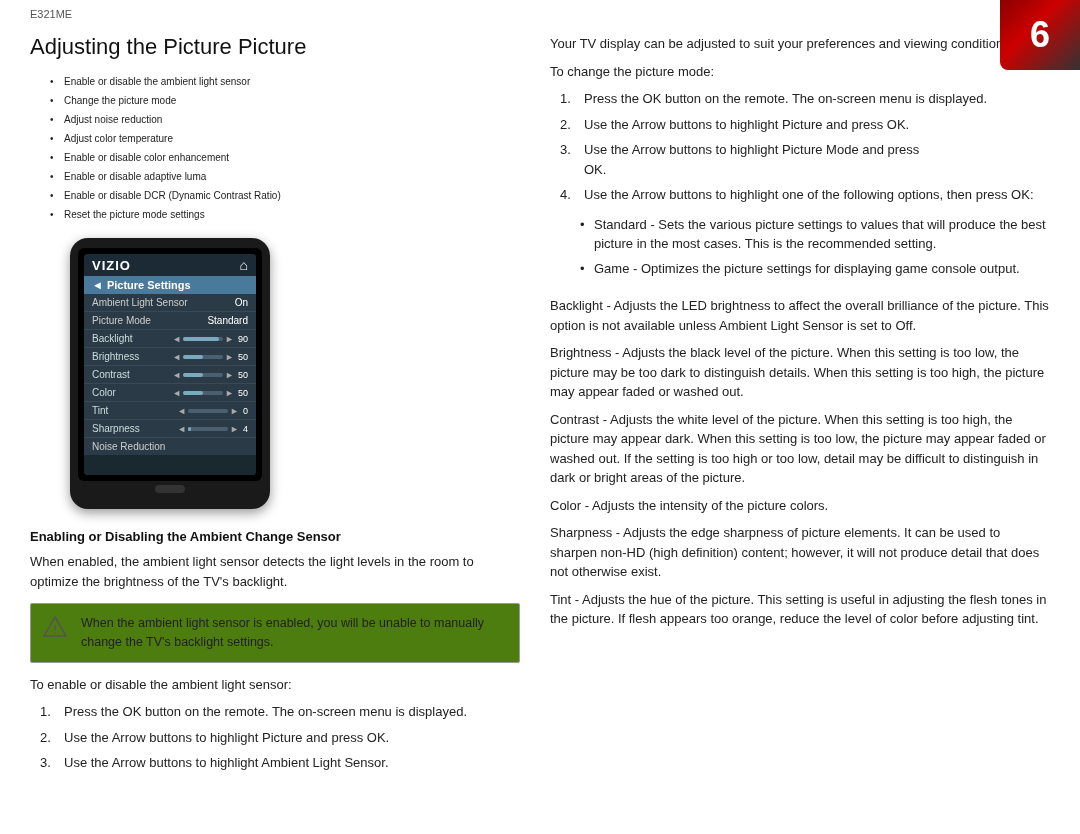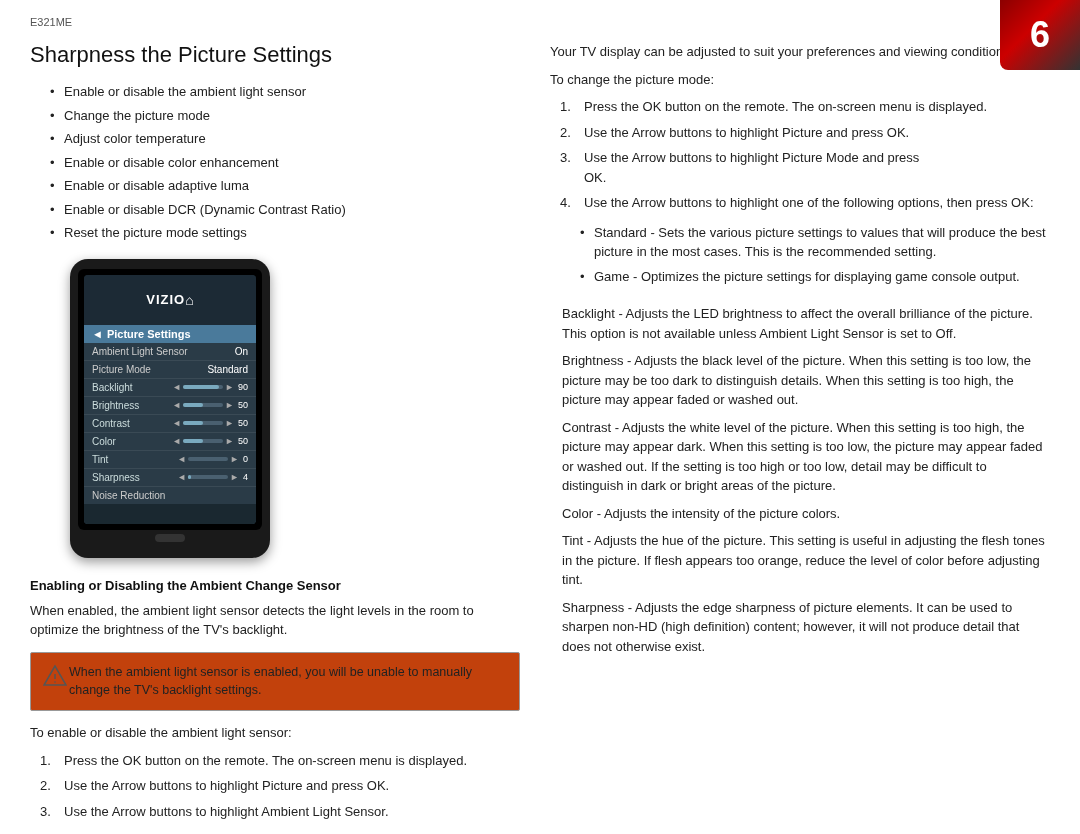--- a/index.html
+++ b/index.html
@@ -12,21 +12,21 @@
       min-height: 834px;
       position: relative;
       padding: 0;
     }
 
     
     .top-bar {
       display: flex;
       justify-content: space-between;
       align-items: center;
-      padding: 16px 30px 4px 30px;
+      padding: 8px 30px 4px 30px;
       font-size: 11px;
       color: #555;
     }
 
     
     .corner-badge {
       position: absolute;
       top: 0;
       right: 0;
       width: 80px;
@@ -80,21 +80,21 @@
     
     .bullet-list {
       list-style: none;
       margin-left: 20px;
       margin-bottom: 10px;
     }
     .bullet-list li {
       position: relative;
       padding-left: 14px;
       margin-bottom: 4px;
-      font-size: 13px;
+      font-size: 10px;
       line-height: 1.5;
     }
     .bullet-list li::before {
       content: '•';
       position: absolute;
       left: 0;
     }
 
     
     .tv-container {
@@ -117,22 +117,22 @@
     }
     .tv-screen {
       background: #1c2a35;
       border-radius: 4px;
       overflow: hidden;
     }
     .tv-header {
       background: #1c2a35;
       display: flex;
       align-items: center;
-      justify-content: center;
-      padding: 17px 8px;
+      justify-content: space-between;
+      padding: 3px 8px;
     }
     .vizio-logo {
       color: #fff;
       font-size: 13px;
       font-weight: bold;
       letter-spacing: 1px;
     }
     .tv-home-icon {
       color: #fff;
       font-size: 14px;
@@ -235,22 +235,22 @@
     }
 
     
     .warning-box {
       border: 1px solid #999;
       border-radius: 2px;
       display: flex;
       align-items: flex-start;
       padding: 10px 12px;
       margin: 12px 0;
-      gap: 2px;
-      background: #c2410c;
+      gap: 14px;
+      background: #4d7c0f;
     }
     .warning-icon {
       font-size: 20px;
       color: #555;
       flex-shrink: 0;
       margin-top: 1px;
     }
     .warning-text {
       font-size: 12.5px;
       line-height: 1.5;
@@ -322,47 +322,47 @@
     .right-bullet-list li::before {
       content: '•';
       position: absolute;
       left: 0;
     }
     .description-block {
       font-size: 13px;
       line-height: 1.5;
       margin-bottom: 8px;
       color: #222;
-      margin-left: 12px;
     }
   </style>
 </head>
 <body>
 
 <div class="top-bar">
   <span>E321ME</span>
   <span></span>
 </div>
 
 <div class="corner-badge">
   <span class="number">6</span>
 </div>
 
 <div class="main-content">
 
   <div class="left-col">
 
     <h1 class="page-title">
-      <span>Sharpness the Picture Settings</span>
+      <span>Adjusting the Picture Picture</span>
     </h1>
 
 
     <ul class="bullet-list">
       <li><span>Enable or disable the ambient light sensor</span></li>
       <li><span>Change the picture mode</span></li>
+      <li><span>Adjust noise reduction</span></li>
       <li><span>Adjust color temperature</span></li>
       <li><span>Enable or disable color enhancement</span></li>
       <li><span>Enable or disable adaptive luma</span></li>
       <li><span>Enable or disable DCR (Dynamic Contrast Ratio)</span></li>
       <li><span>Reset the picture mode settings</span></li>
     </ul>
 
     <div class="tv-container">
       <div class="tv-device">
         <div class="tv-screen-outer">
@@ -545,21 +545,21 @@
     <div class="description-block">
       <span class="bold">Brightness</span><span> <span>- Adjusts the black level of the picture. When this setting is too low, the picture may be too dark to distinguish details. When this setting is too high, the picture may appear faded or washed out.</span></span>
     </div>
     <div class="description-block">
       <span class="bold">Contrast</span><span> <span>- Adjusts the white level of the picture. When this setting is too high, the picture may appear dark. When this setting is too low, the picture may appear faded or washed out. If the setting is too high or too low, detail may be difficult to distinguish in dark or bright areas of the picture.</span></span>
     </div>
     <div class="description-block">
       <span class="bold">Color</span><span> <span>- Adjusts the intensity of the picture colors.</span></span>
     </div>
     <div class="description-block">
+      <span class="bold">Sharpness</span><span> <span>- Adjusts the edge sharpness of picture elements. It can be used to sharpen non-HD (high definition) content; however, it will not produce detail that does not otherwise exist.</span></span>
+    </div>
+    <div class="description-block">
       <span class="bold">Tint</span><span> <span>- Adjusts the hue of the picture. This setting is useful in adjusting the flesh tones in the picture. If flesh appears too orange, reduce the level of color before adjusting tint.</span></span>
     </div>
-    <div class="description-block">
-      <span class="bold">Sharpness</span><span> <span>- Adjusts the edge sharpness of picture elements. It can be used to sharpen non-HD (high definition) content; however, it will not produce detail that does not otherwise exist.</span></span>
-    </div>
 
   </div>
 
 </div>
 
 </body></html>

